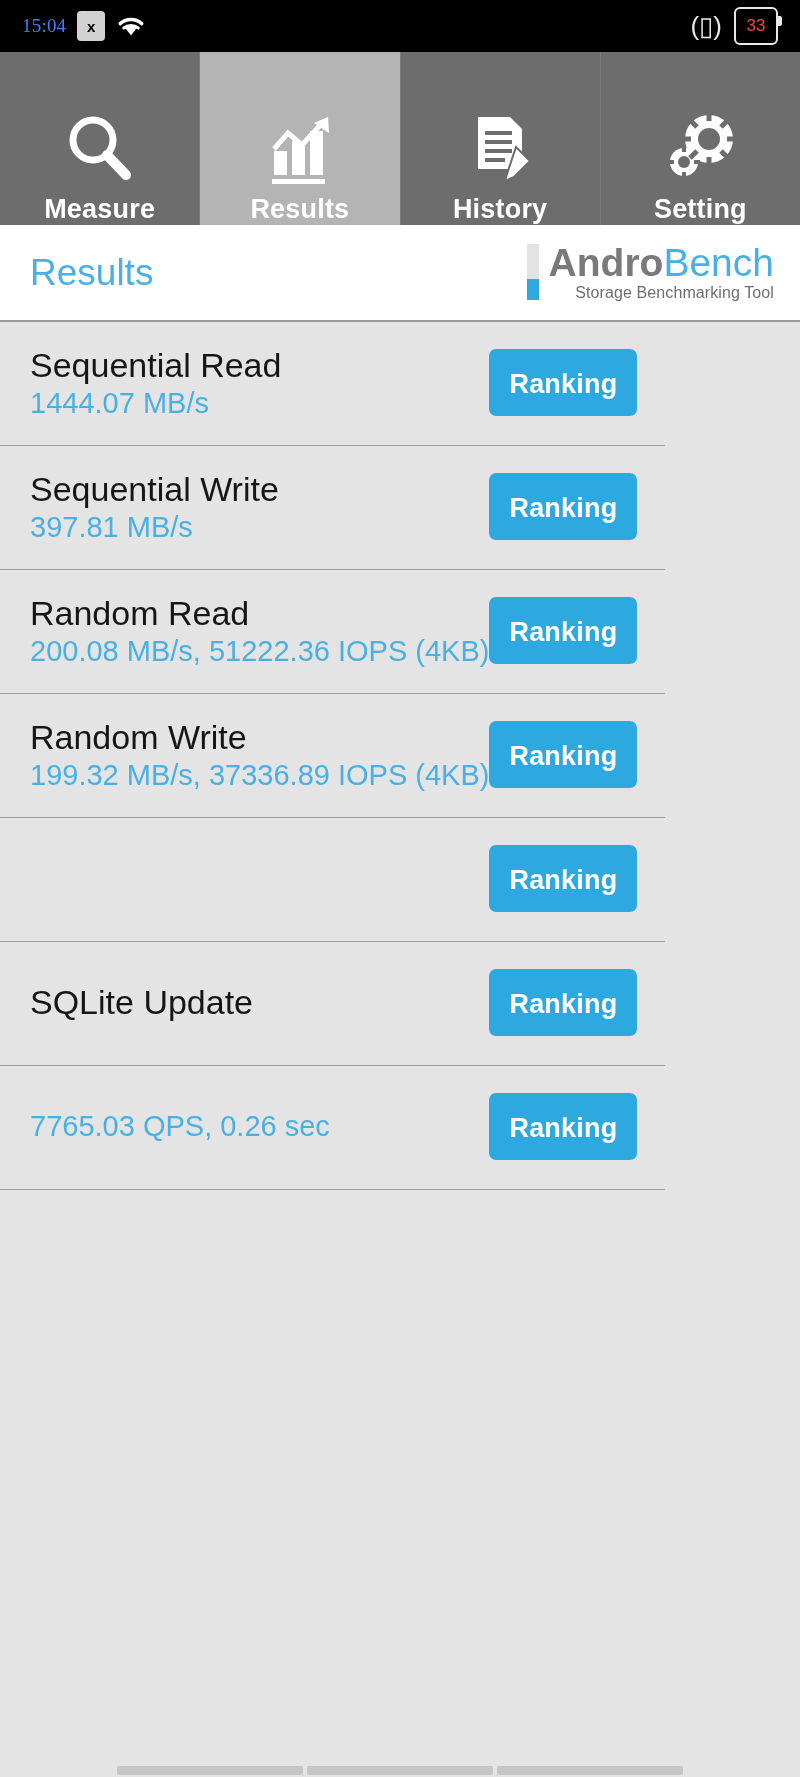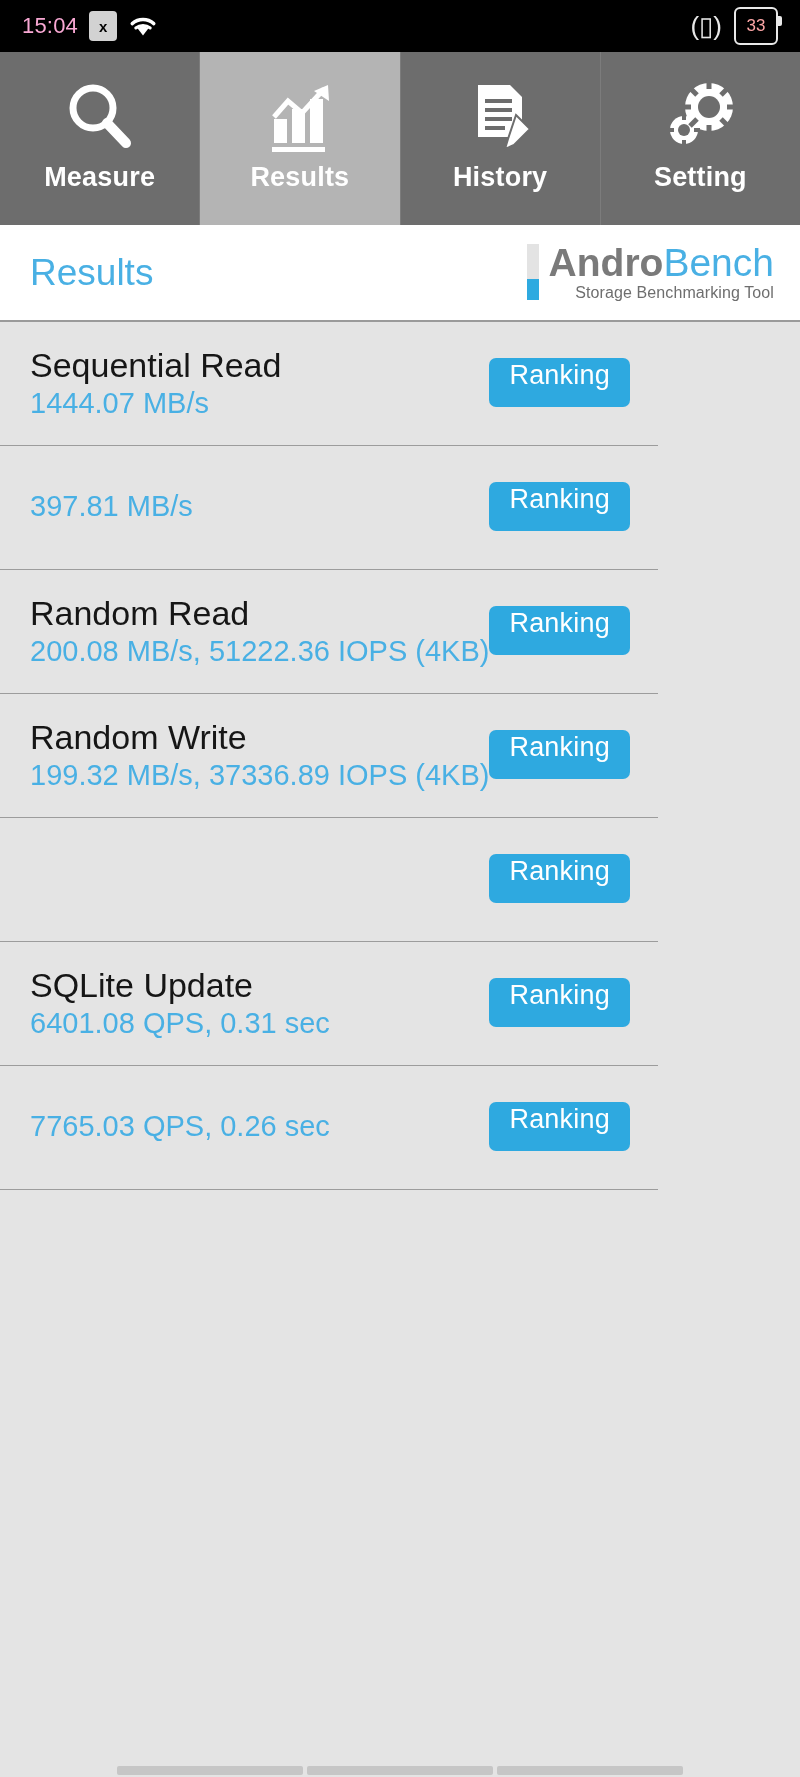--- a/index.html
+++ b/index.html
@@ -12,44 +12,44 @@
   .phone { position: relative; width: 800px; height: 1777px; background: #e4e4e4; }
 
   
   .statusbar {
     height: 52px; background: #000; color: #fff;
     display: flex; align-items: center; justify-content: space-between;
     padding: 0 22px;
   }
   .sb-left { display: flex; align-items: center; gap: 11px; }
   .sb-right { display: flex; align-items: center; gap: 12px; }
-  .sb-clock { font-size: 22px; letter-spacing: .2px; color:#f9a8d4; }
+  .sb-clock { font-size: 19px; letter-spacing: .2px; color:#3b82f6;font-family:Liberation Serif, serif; }
   .sim-icon {
     width: 28px; height: 30px; background: #d2d2d2; border-radius: 4px;
     color: #000; font-size: 15px; font-weight: bold;
     display: flex; align-items: center; justify-content: center;
   }
   .wifi-icon { width: 30px; height: 26px; position: relative; }
   .vib-icon { font-size: 26px; color: #e8e8e8; line-height: 1; }
   .battery {
     border: 2.5px solid #e8e8e8; border-radius: 6px;
-    min-width: 44px; height: 26px; color: #fca5a5; font-size: 17px;
+    min-width: 44px; height: 26px; color: #ef4444; font-size: 17px;
     display: flex; align-items: center; justify-content: center; padding: 17px 5px;
     position: relative;
   }
   .battery::after {
     content: ""; position: absolute; right: -6px; top: 7px;
     width: 4px; height: 10px; background: #e8e8e8; border-radius: 0 2px 2px 0;
   }
 
   
   .tabbar { display: flex; height: 173px; background: #6d6d6d; }
   .tab {
     flex: 1; background: #6d6d6d;
-    display: flex; flex-direction: column; align-items: center; justify-content: flex-start;
+    display: flex; flex-direction: column; align-items: center; justify-content: flex-end;
     padding-top: 22px;
     border-right: 1px solid #7c7c7c;
     cursor: pointer;
   }
   .tab:last-child { border-right: none; }
   .tab.active { background: #b4b4b4; }
   .tab-icon { height: 86px; display:flex; align-items:center; justify-content:center; }
   .tab-label {
     color: #fff; font-size: 27px; font-weight: bold; margin-top: 2px;
     letter-spacing: .2px;
@@ -79,22 +79,22 @@
     position: relative;
     display: flex; align-items: center; justify-content: space-between;
     padding: 20px 28px 22px 30px;
     border-bottom: 1px solid #9c9c9c;
     min-height: 124px;
   }
   .row-text { display: flex; flex-direction: column; gap: 4px; }
   .row-title { font-size: 34px; color: #161616; font-weight: normal; line-height: 1.12; }
   .row-value { font-size: 29px; color: #49b0e4; line-height: 1.1; }
   .ranking-btn {
-    background: #2ea9e0; color: #fff; font-size: 27px; font-weight: normal;
-    border: none; border-radius: 7px; padding: 2px 20px 16px;
+    background: #2ea9e0; color: #fff; font-size: 27px; font-weight: bold;
+    border: none; border-radius: 7px; padding: 20px 20px 16px;
     cursor: pointer; white-space: nowrap; letter-spacing: .2px;
   }
 
   .filler { background: #e4e4e4; flex: 1; }
 
   
   .navbar {
     position: absolute; bottom: 0; left: 0; width: 800px; height: 18px;
     background: #e4e4e4; display: flex; align-items: flex-end;
     justify-content: center; gap: 4px; padding-bottom: 2px;
@@ -218,20 +218,21 @@
       <div class="row">
         <div class="row-text">
           <div class="row-title">Sequential Read</div>
           <div class="row-value">1444.07 MB/s</div>
         </div>
         <button class="ranking-btn">Ranking</button>
       </div>
 
       <div class="row">
         <div class="row-text">
+          <div class="row-title">Sequential Write</div>
           <div class="row-value">397.81 MB/s</div>
         </div>
         <button class="ranking-btn">Ranking</button>
       </div>
 
       <div class="row">
         <div class="row-text">
           <div class="row-title">Random Read</div>
           <div class="row-value">200.08 MB/s, 51222.36 IOPS (4KB)</div>
         </div>
@@ -248,21 +249,20 @@
 
       <div class="row">
         <div class="row-text">
         </div>
         <button class="ranking-btn">Ranking</button>
       </div>
 
       <div class="row">
         <div class="row-text">
           <div class="row-title">SQLite Update</div>
-          <div class="row-value">6401.08 QPS, 0.31 sec</div>
         </div>
         <button class="ranking-btn">Ranking</button>
       </div>
 
       <div class="row">
         <div class="row-text">
           <div class="row-value">7765.03 QPS, 0.26 sec</div>
         </div>
         <button class="ranking-btn">Ranking</button>
       </div>

